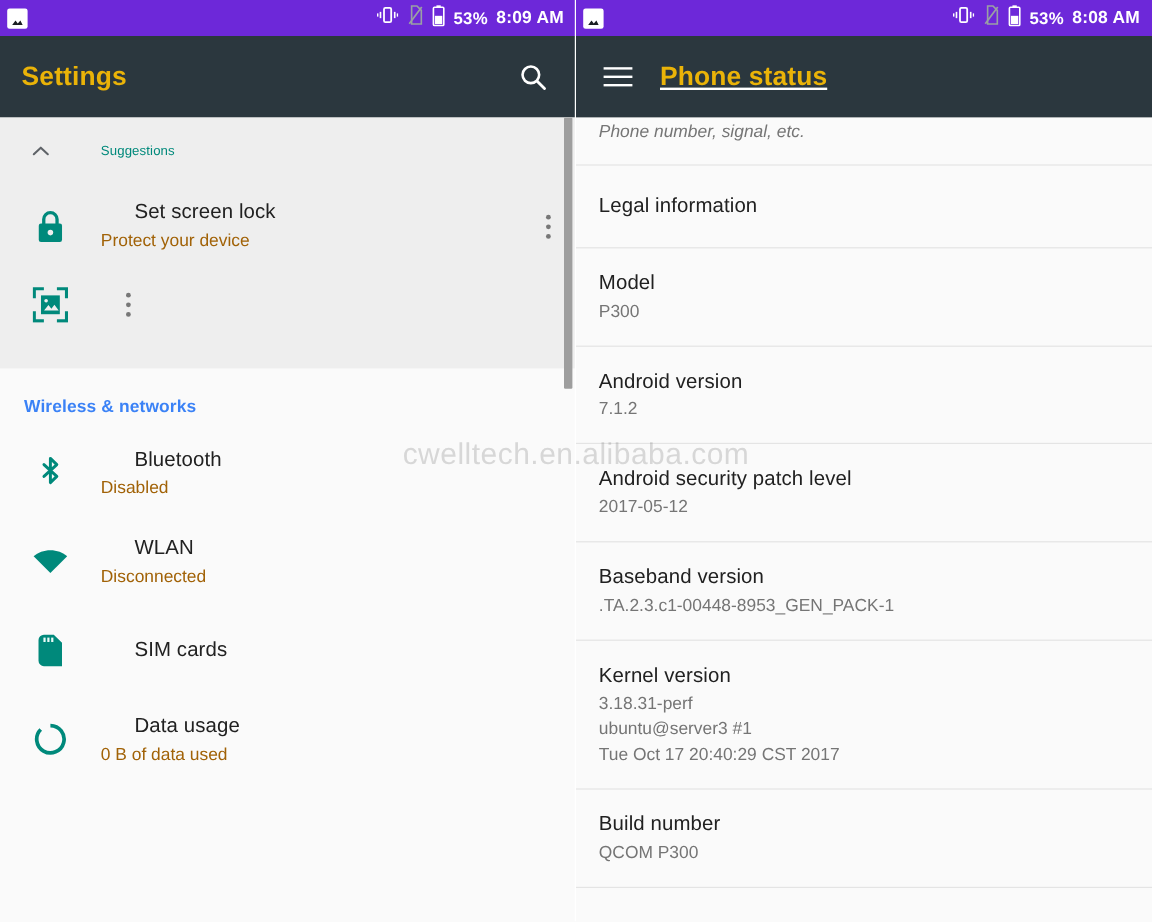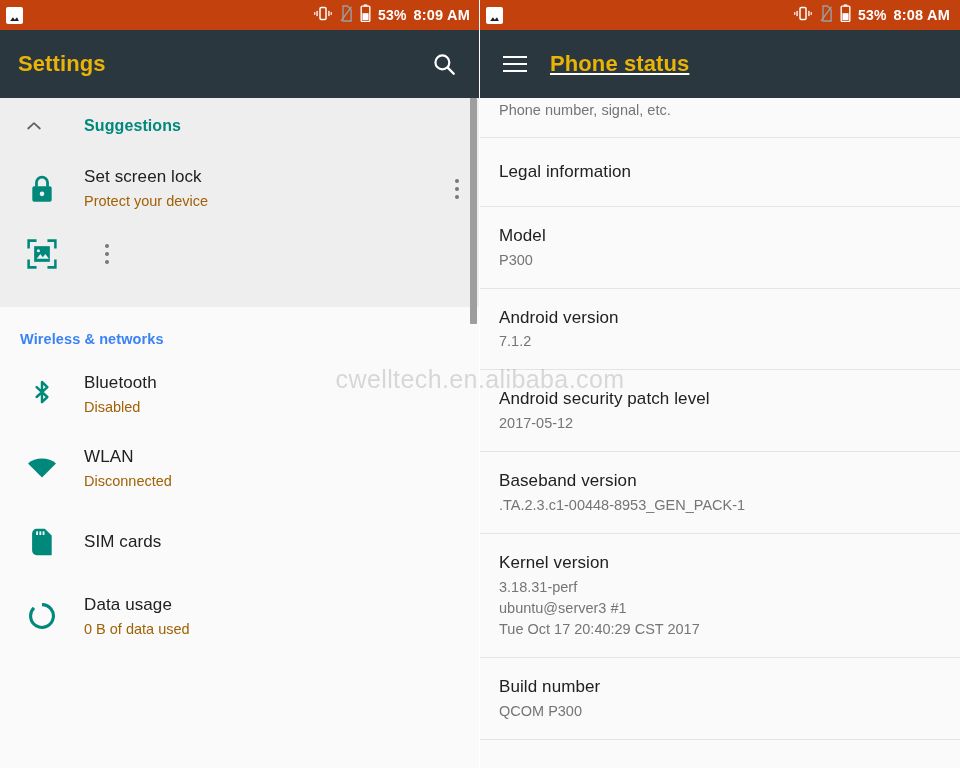--- a/index.html
+++ b/index.html
@@ -19,21 +19,21 @@
   .panel {
     position: relative;
     width: 480px; height: 768px;
     overflow: hidden;
     background: #fafafa;
   }
 
   
   .statusbar {
     height: 30px;
-    background: #c2410c;
+    background: #6d28d9;
     display: flex;
     align-items: center;
     padding: 0 10px 0 6px;
     box-sizing: border-box;
     color: #ffffff;
   }
   .sb-left { display: flex; align-items: center; gap: 6px; }
   .sb-right {
     margin-left: auto;
     display: flex;
@@ -111,22 +111,22 @@
     padding-left: 18px;
   }
   .chev {
     width: 32px; height: 32px;
     display: flex; align-items: center; justify-content: center;
     margin-right: 34px;
     cursor: pointer;
   }
   .sugg-title {
     color: #00897b;
-    font-size: 16px;
-    font-weight: bold;
+    font-size: 11px;
+    font-weight: normal;
     letter-spacing: 0.1px;
   }
   .sugg-row {
     display: flex;
     align-items: center;
     padding: 12px 0 12px 0;
     min-height: 62px;
     box-sizing: border-box;
   }
   .sugg-icon {
@@ -135,20 +135,21 @@
     display: flex;
     align-items: center;
     justify-content: center;
   }
   .sugg-text { flex: 1; }
   .row-title {
     font-size: 17px;
     color: #212121;
     line-height: 1.35;
     letter-spacing: 0.1px;
+    margin-left: 28px;
   }
   .row-sub {
     font-size: 14.5px;
     color: #a16207;
     line-height: 1.4;
     margin-top: 2px;
   }
   .overflow-dots {
     width: 46px;
     display: flex; flex-direction: column;
@@ -220,21 +221,21 @@
   .info-sub {
     font-size: 14.5px;
     color: #757575;
     line-height: 1.45;
     margin-top: 2px;
     white-space: pre-line;
   }
   .clipped-top {
     padding-top: 0;
   }
-  .clipped-top .info-inner { padding-top: 0; }
+  .clipped-top .info-inner { padding-top: 0; font-style: italic; }
 
   
   .watermark {
     position: absolute;
     left: 0; top: 0;
     width: 960px; height: 768px;
     pointer-events: none;
     display: flex;
     align-items: center;
     justify-content: center;

